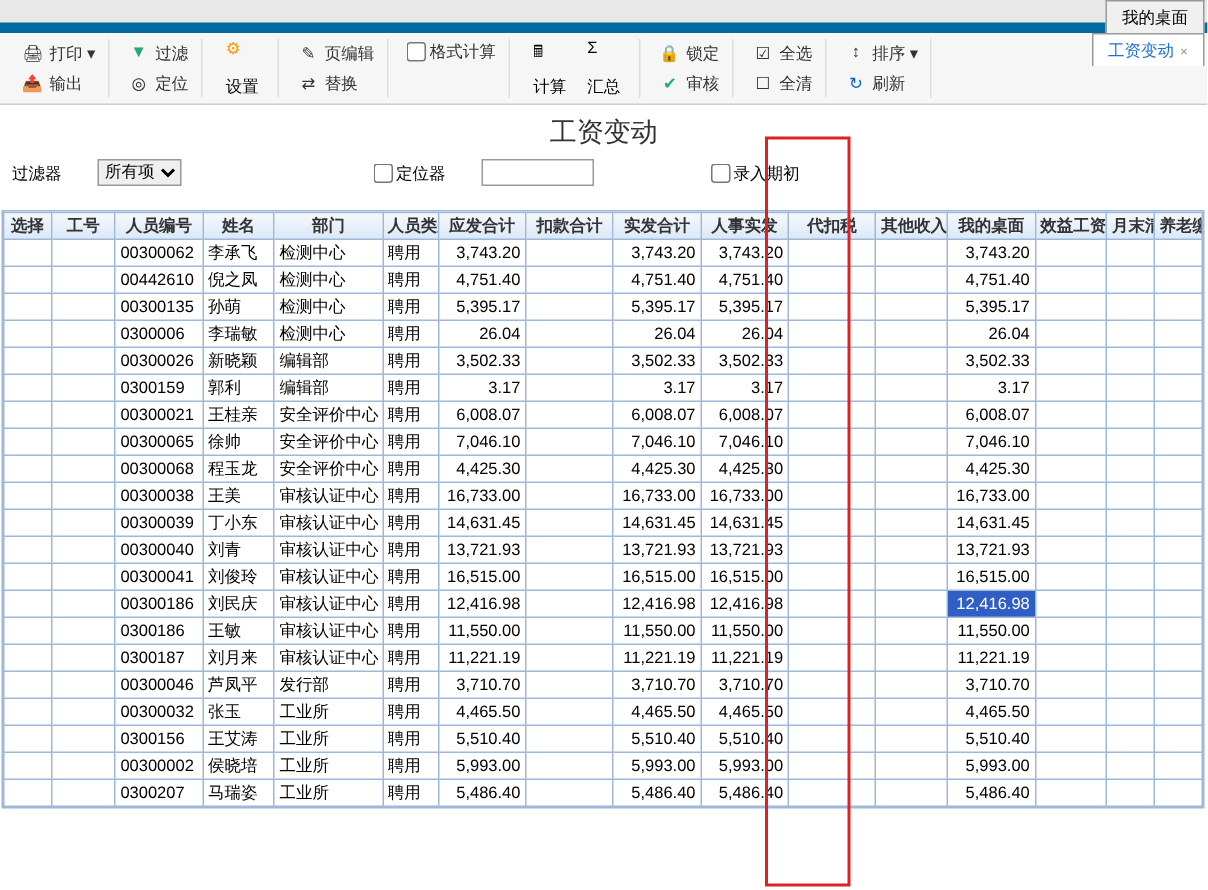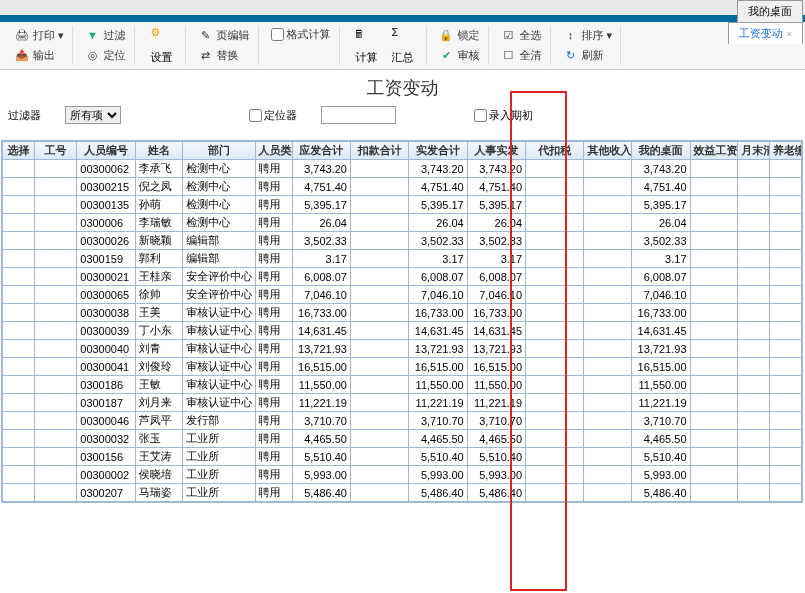--- a/index.html
+++ b/index.html
@@ -208,21 +208,21 @@
           <td></td>
           <td></td>
           <td class="num">3,743.20</td>
           <td></td>
           <td></td>
           <td></td>
         </tr>
         <tr>
           <td></td>
           <td></td>
-          <td>00300215</td>
+          <td>00442610</td>
           <td>倪之凤</td>
           <td>检测中心</td>
           <td>聘用</td>
           <td class="num">4,751.40</td>
           <td class="num"></td>
           <td class="num">4,751.40</td>
           <td class="num">4,751.40</td>
           <td></td>
           <td></td>
           <td class="num">4,751.40</td>
@@ -334,20 +334,38 @@
           <td></td>
           <td></td>
           <td class="num">7,046.10</td>
           <td></td>
           <td></td>
           <td></td>
         </tr>
         <tr>
           <td></td>
           <td></td>
+          <td>00300068</td>
+          <td>程玉龙</td>
+          <td>安全评价中心</td>
+          <td>聘用</td>
+          <td class="num">4,425.30</td>
+          <td class="num"></td>
+          <td class="num">4,425.30</td>
+          <td class="num">4,425.30</td>
+          <td></td>
+          <td></td>
+          <td class="num">4,425.30</td>
+          <td></td>
+          <td></td>
+          <td></td>
+        </tr>
+        <tr>
+          <td></td>
+          <td></td>
           <td>00300038</td>
           <td>王美</td>
           <td>审核认证中心</td>
           <td>聘用</td>
           <td class="num">16,733.00</td>
           <td class="num"></td>
           <td class="num">16,733.00</td>
           <td class="num">16,733.00</td>
           <td></td>
           <td></td>
@@ -399,20 +417,38 @@
           <td>刘俊玲</td>
           <td>审核认证中心</td>
           <td>聘用</td>
           <td class="num">16,515.00</td>
           <td class="num"></td>
           <td class="num">16,515.00</td>
           <td class="num">16,515.00</td>
           <td></td>
           <td></td>
           <td class="num">16,515.00</td>
+          <td></td>
+          <td></td>
+          <td></td>
+        </tr>
+        <tr>
+          <td></td>
+          <td></td>
+          <td>00300186</td>
+          <td>刘民庆</td>
+          <td>审核认证中心</td>
+          <td>聘用</td>
+          <td class="num">12,416.98</td>
+          <td class="num"></td>
+          <td class="num">12,416.98</td>
+          <td class="num">12,416.98</td>
+          <td></td>
+          <td></td>
+          <td class="num hl2">12,416.98</td>
           <td></td>
           <td></td>
           <td></td>
         </tr>
         <tr>
           <td></td>
           <td></td>
           <td>0300186</td>
           <td>王敏</td>
           <td>审核认证中心</td>

